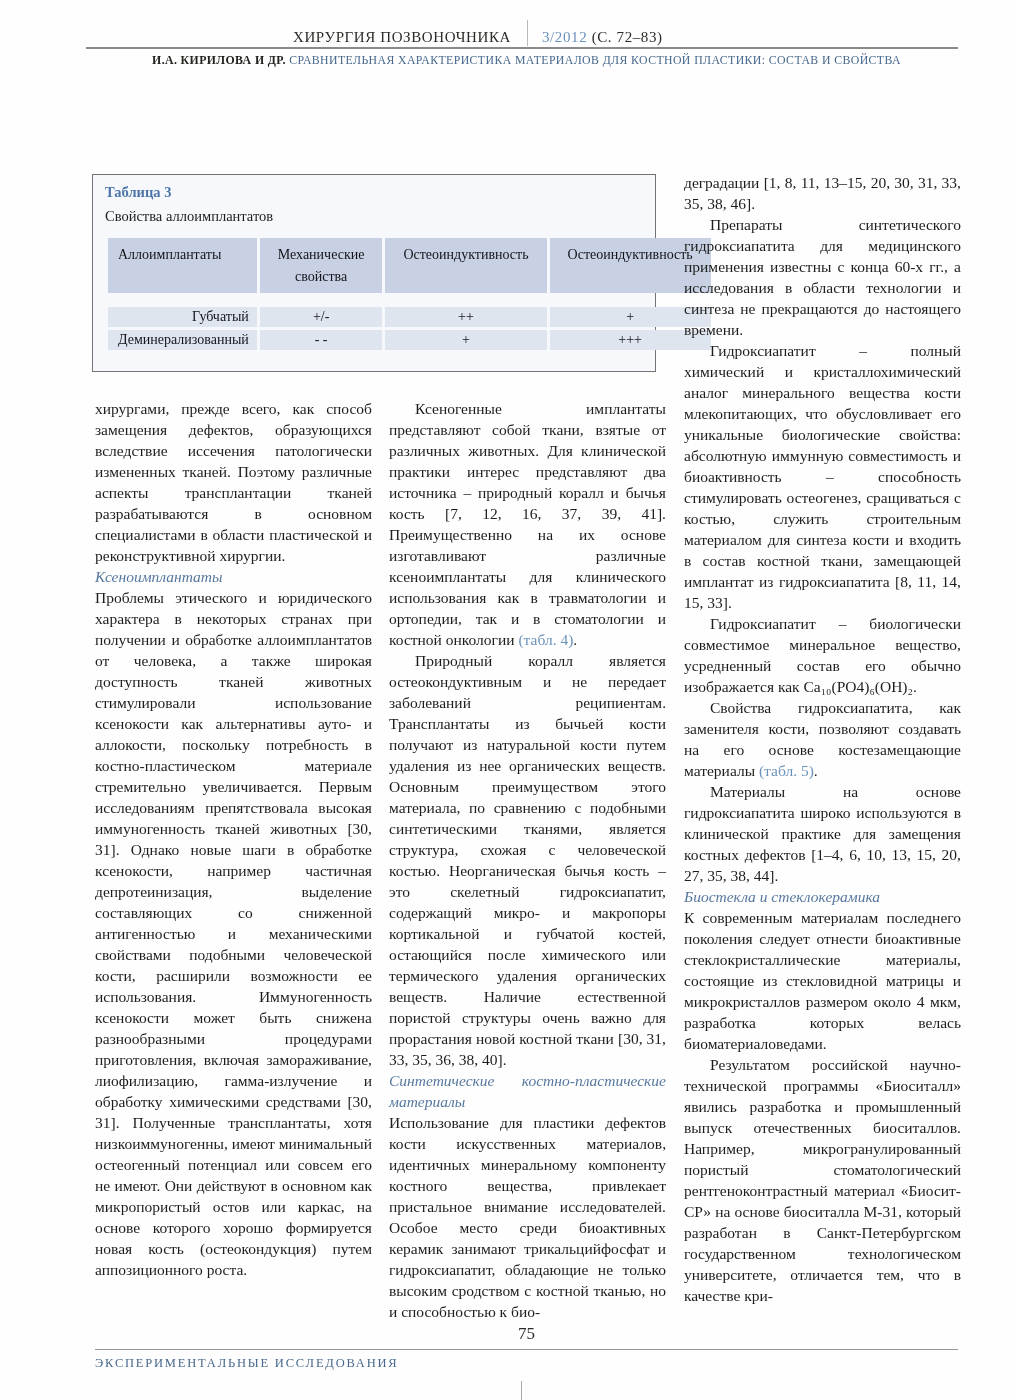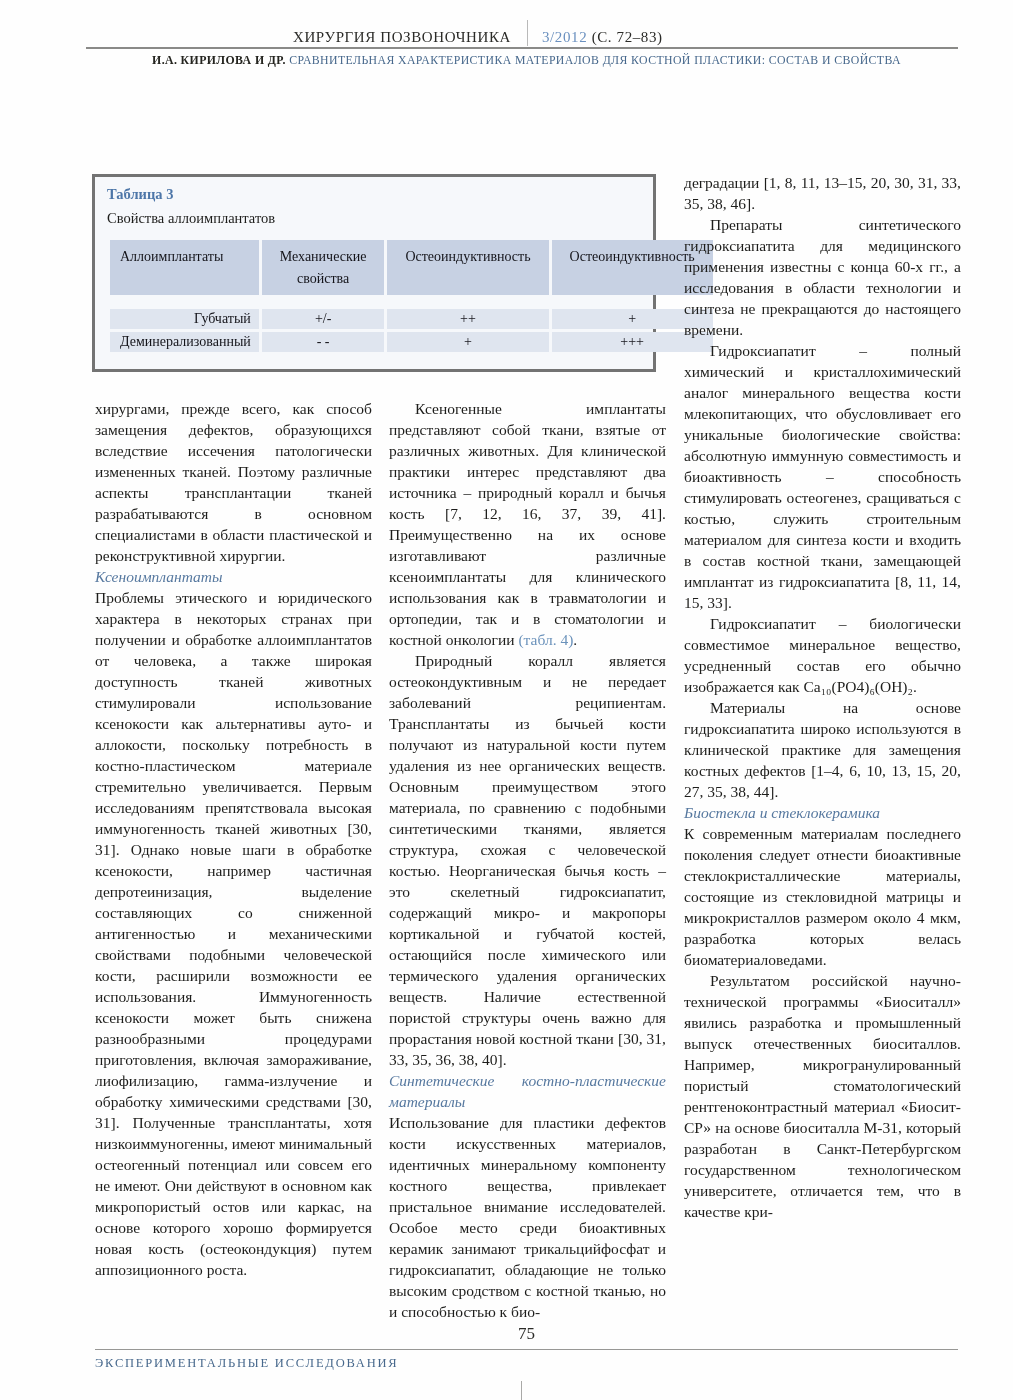--- a/index.html
+++ b/index.html
@@ -24,21 +24,21 @@
   .header-rule{position:absolute;left:86px;top:47px;width:872px;height:2px;background:#8a8a88;}
   .authors-line{
     position:absolute;left:95px;top:53px;width:863px;
     text-align:center;font-size:11.8px;letter-spacing:.4px;white-space:nowrap;
   }
   .authors-line .authors{font-weight:bold;color:#24241f;}
   .authors-line .art-title{color:#47688c;}
   
   .table-panel{
     position:absolute;left:92px;top:174px;width:564px;height:198px;
-    background:#f6f8fb;border:3px solid #737373;box-sizing:border-box;
+    background:#f6f8fb;border:1px solid #737373;box-sizing:border-box;
     padding:9px 12px;
   }
   .table-label{color:#4d76a8;font-weight:bold;font-size:14.5px;}
   .table-caption{font-size:14.5px;margin-top:7px;color:#1d1d1b;}
   .tbl{width:100%;border-collapse:separate;border-spacing:3px 3px;margin-top:10px;}
   .tbl th{
     background:#c7d1e3;font-weight:normal;font-size:14px;line-height:1.55;
     padding:6px 18px;text-align:center;vertical-align:top;color:#14141a;
   }
   .tbl th:first-child{text-align:left;padding-left:10px;}
@@ -133,20 +133,21 @@
   <p class="ind">Природный коралл является остеокондуктивным и не передает заболеваний реципиентам. Трансплантаты из бычьей кости получают из натуральной кости путем удаления из нее органических веществ. Основным преимуществом этого материала, по сравнению с подобными синтетическими тканями, является структура, схожая с человеческой костью. Неорганическая бычья кость – это скелетный гидроксиапатит, содержащий микро- и макропоры кортикальной и губчатой костей, остающийся после химического или термического удаления органических веществ. Наличие естественной пористой структуры очень важно для прорастания новой костной ткани [30, 31, 33, 35, 36, 38, 40].</p>
   <p class="subhead">Синтетические костно-пластические материалы</p>
   <p>Использование для пластики дефектов кости искусственных материалов, идентичных минеральному компоненту костного вещества, привлекает пристальное внимание исследователей. Особое место среди биоактивных керамик занимают трикальцийфосфат и гидроксиапатит, обладающие не только высоким сродством с костной тканью, но и способностью к био-</p>
 </div>
 
 <div class="col col-right">
   <p>деградации [1, 8, 11, 13–15, 20, 30, 31, 33, 35, 38, 46].</p>
   <p class="ind">Препараты синтетического гидроксиапатита для медицинского применения известны с конца 60-х гг., а исследования в области технологии и синтеза не прекращаются до настоящего времени.</p>
   <p class="ind">Гидроксиапатит – полный химический и кристаллохимический аналог минерального вещества кости млекопитающих, что обусловливает его уникальные биологические свойства: абсолютную иммунную совместимость и биоактивность – способность стимулировать остеогенез, сращиваться с костью, служить строительным материалом для синтеза кости и входить в состав костной ткани, замещающей имплантат из гидроксиапатита [8, 11, 14, 15, 33].</p>
   <p class="ind">Гидроксиапатит – биологически совместимое минеральное вещество, усредненный состав его обычно изображается как Ca₁₀(PO4)₆(OH)₂.</p>
+  <p class="ind"><span>Свойства гидроксиапатита, как заменителя кости, позволяют создавать на его основе костезамещающие материалы </span><span class="xref">(табл. 5)</span><span>.</span></p>
   <p class="ind">Материалы на основе гидроксиапатита широко используются в клинической практике для замещения костных дефектов [1–4, 6, 10, 13, 15, 20, 27, 35, 38, 44].</p>
   <p class="subhead">Биостекла и стеклокерамика</p>
   <p>К современным материалам последнего поколения следует отнести биоактивные стеклокристаллические материалы, состоящие из стекловидной матрицы и микрокристаллов размером около 4 мкм, разработка которых велась биоматериаловедами.</p>
   <p class="ind">Результатом российской научно-технической программы «Биоситалл» явились разработка и промышленный выпуск отечественных биоситаллов. Например, микрогранулированный пористый стоматологический рентгеноконтрастный материал «Биосит-СР» на основе биоситалла М-31, который разработан в Санкт-Петербургском государственном технологическом университете, отличается тем, что в качестве кри-</p>
 </div>
 
 <div class="page-number">75</div>
 <div class="footer-rule"></div>
 <div class="footer-section">ЭКСПЕРИМЕНТАЛЬНЫЕ ИССЛЕДОВАНИЯ</div>
 <div class="footer-tick"></div>

